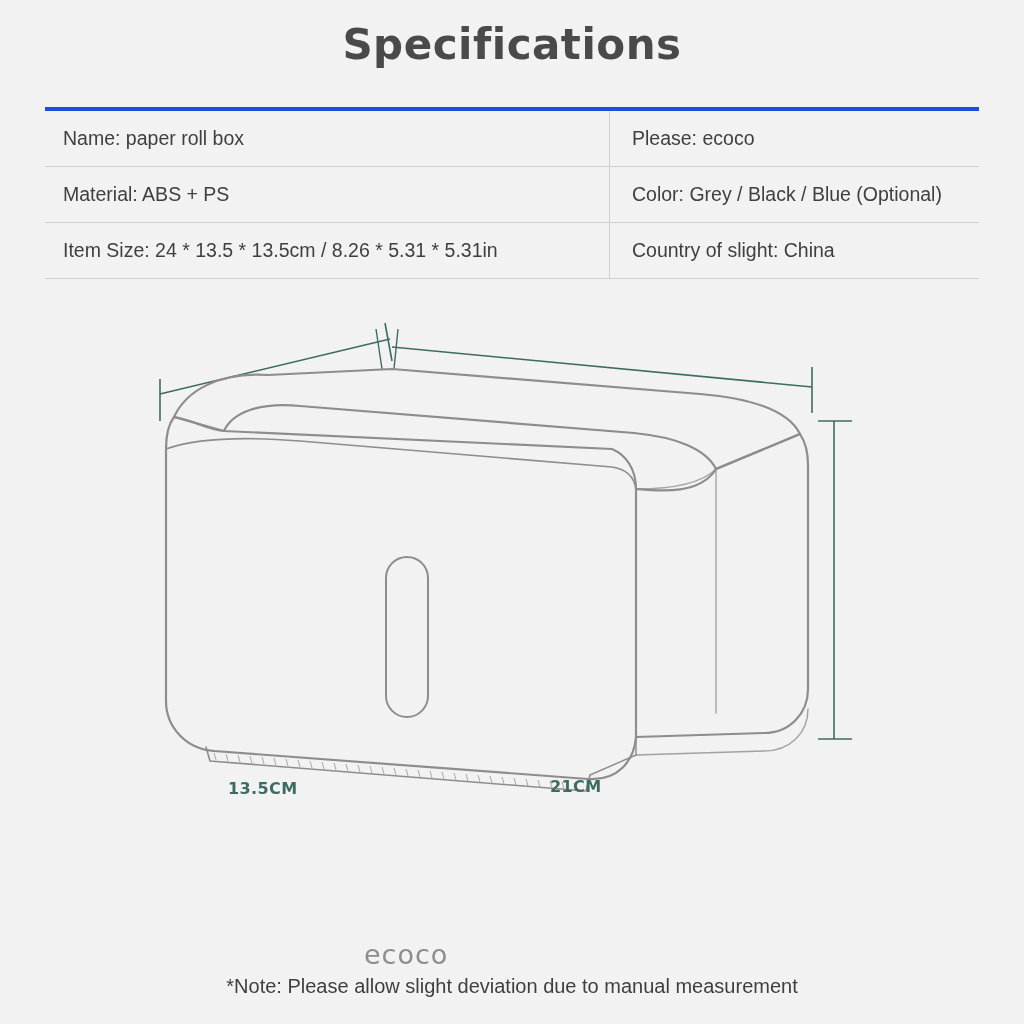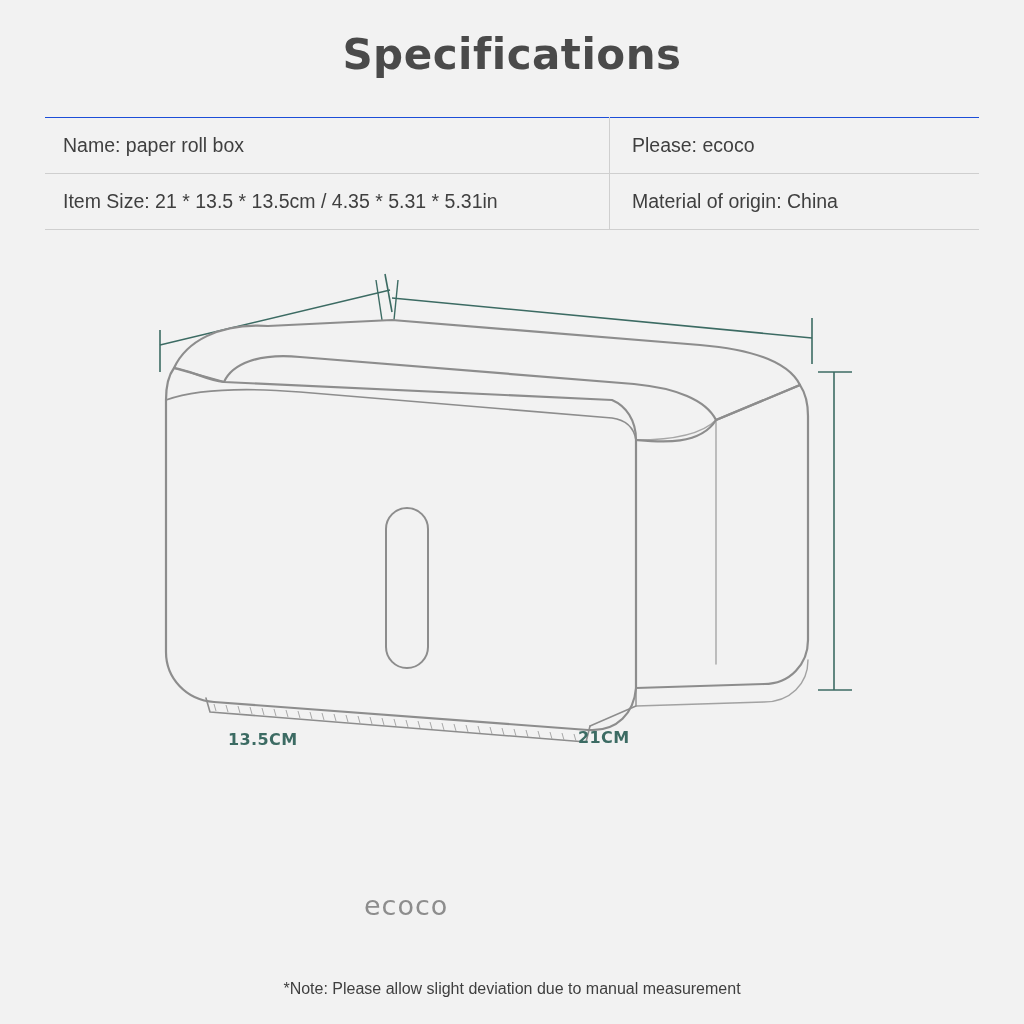--- a/index.html
+++ b/index.html
@@ -16,41 +16,41 @@
     position: relative;
   }
 
   
   .title {
     text-align: center;
     font-size: 42px;
     font-weight: bold;
     color: #4a4a4a;
     letter-spacing: 0.5px;
-    margin-top: 30px;
+    margin-top: 20px;
     margin-bottom: 0;
     font-family: "DejaVu Sans", sans-serif;
   }
 
   
   .spec-table {
     width: 934px;
     margin: 38px auto 0 auto;
     border-collapse: collapse;
     font-size: 19.5px;
     color: #3f3f3f;
   }
   .spec-table td {
     border-bottom: 1px solid #cfcfcf;
     padding: 16px 6px 16px 18px;
     vertical-align: middle;
     white-space: nowrap;
   }
   .spec-table tr:first-child td {
-    border-top: 1px solid #1d4ed8;
+    border-top: 4px solid #1d4ed8;
   }
   .spec-table td.left-cell {
     border-right: 1px solid #cfcfcf;
     width: 540px;
   }
   .spec-table td.right-cell {
     padding-left: 22px;
   }
   .spec-table tr:last-child td.left-cell {
     width: 518px;
@@ -69,57 +69,61 @@
 
   .dim-label {
     position: absolute;
     color: #3c6b63;
     font-size: 16px;
     font-weight: bold;
     letter-spacing: 0.4px;
     font-family: "DejaVu Sans", sans-serif;
   }
   #dim-width-label { left: 228px; top: 470px; }
-  #dim-depth-label { left: 578px; top: 468px; }
+  #dim-depth-label { left: 550px; top: 468px; }
 
   .brand-mark {
     position: absolute;
     left: 364px;
     top: 630px;
     font-size: 27px;
     letter-spacing: 1px;
     color: #8d8d8d;
     font-family: "DejaVu Sans", sans-serif;
   }
 
   
   .note {
     position: absolute;
     left: 0;
     right: 0;
     bottom: 26px;
     text-align: center;
-    font-size: 16px;
+    font-size: 20px;
     color: #3f3f3f;
   }
 </style>
 </head>
 <body>
 
 <div class="title">Specifications</div>
 
 <table class="spec-table">
   <tbody>
     <tr>
       <td class="left-cell">Name: paper roll box</td>
       <td class="right-cell">Please: ecoco</td>
     </tr>
     <tr>
-      <td class="left-cell">Item Size: 21 * 13.5 * 13.5cm / 4.35 * 5.31 * 5.31in</td>
-      <td class="right-cell">Material of origin: China</td>
+      <td class="left-cell">Material: ABS + PS</td>
+      <td class="right-cell">Color: Grey / Black / Blue (Optional)</td>
+    </tr>
+    <tr>
+      <td class="left-cell">Item Size: 24 * 13.5 * 13.5cm / 8.26 * 5.31 * 5.31in</td>
+      <td class="right-cell">Country of slight: China</td>
     </tr>
   </tbody>
 </table>
 
 <div class="illustration">
 
   <svg width="1024" height="560" viewBox="0 0 1024 560" xmlns="http://www.w3.org/2000/svg">
 
     <g stroke="#3c6b63" stroke-width="1.6" fill="none">
 

